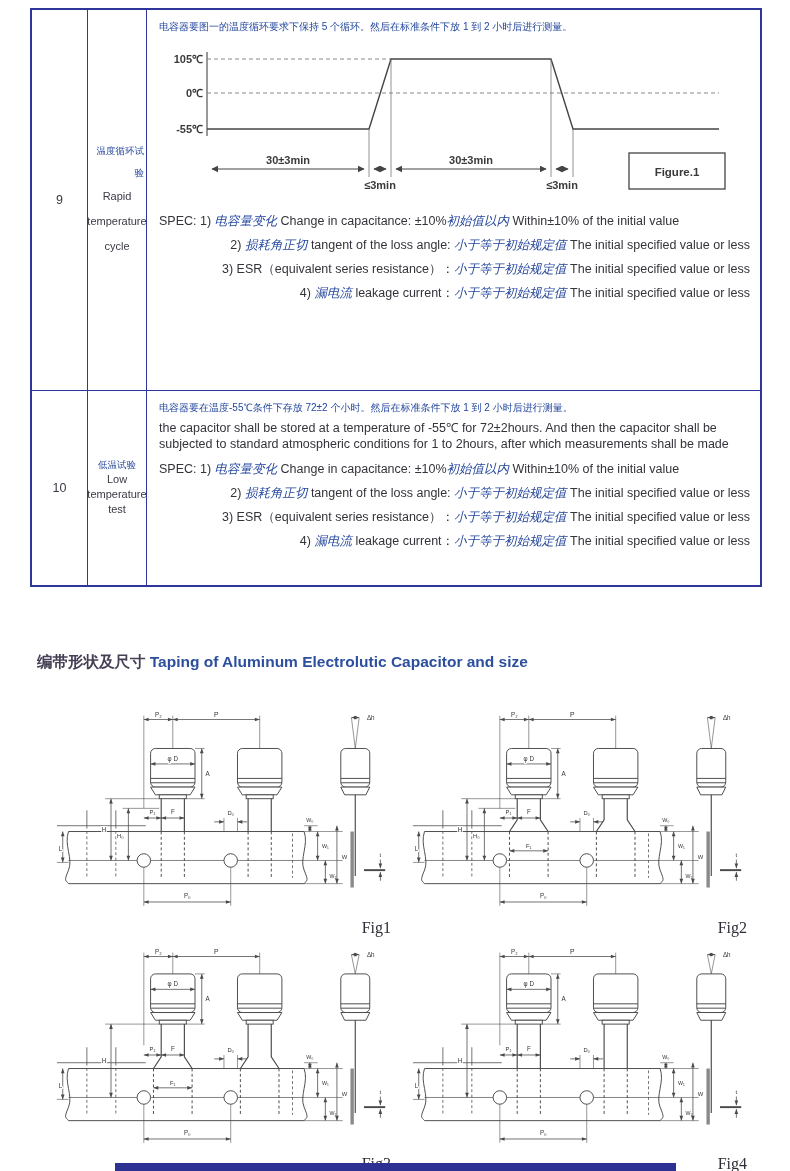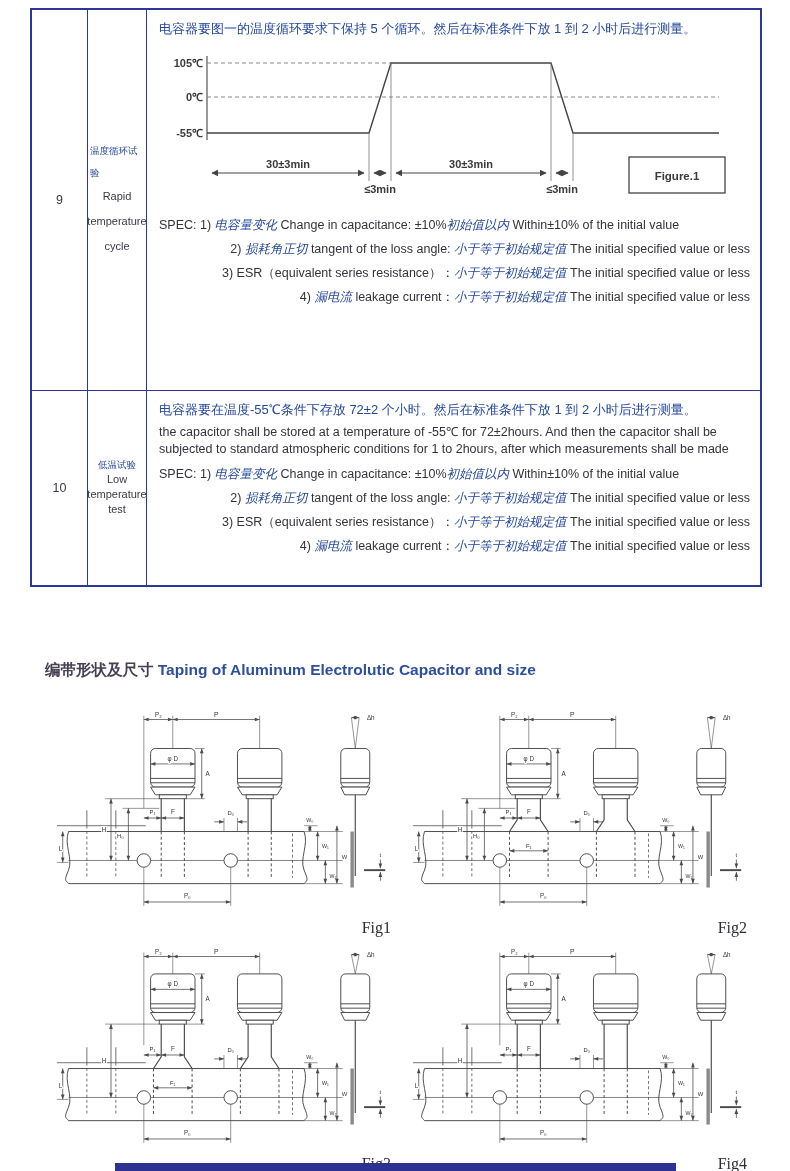--- a/index.html
+++ b/index.html
@@ -11,41 +11,41 @@
   .trow{display:flex;border-bottom:1.5px solid #2f3699;}
   .trow:last-child{border-bottom:none;}
   .row9{height:380px;}
   .row10{height:194px;}
   .cell{box-sizing:border-box;}
   .cell.num{width:56px;flex:0 0 56px;border-right:1.5px solid #2f3699;
             display:flex;align-items:center;justify-content:center;
             font-size:12.5px;color:#3a3a46;}
   .cell.name{width:59px;flex:0 0 59px;border-right:1.5px solid #2f3699;
              display:flex;flex-direction:column;align-items:center;justify-content:center;
-             text-align:left;padding:2px;}
+             text-align:right;padding:2px;}
   .name-zh{font-size:9.5px;color:#24479d;}
   .name-en{font-size:11px;color:#3a3a46;}
   .row9 .name-zh,.row9 .name-en{line-height:2.3;}
   .row10 .name-zh,.row10 .name-en{line-height:1.35;}
   .cell.content{flex:1 1 auto;padding:8px 10px 4px 12px;overflow:hidden;}
-  p.zh{margin:2px 0 4px 0;font-size:13px;color:#24479d;line-height:1.45;}
+  p.zh{margin:2px 0 4px 0;font-size:10px;color:#24479d;line-height:1.45;}
   p.en{margin:3px 0 3px 0;font-size:12.5px;color:#33333b;line-height:1.35;}
   .spec{margin-top:4px;}
   .spec-line{font-size:12.5px;line-height:24px;white-space:nowrap;}
   .spec-line.indent{padding-left:36px;text-align:right;}
   .seg-en{color:#33333b;}
   .seg-zh{color:#24479d;font-style:italic;}
 
   
   svg.cycle{display:block;margin:4px 0 2px 0;}
   svg.cycle text{font-family:"Liberation Sans",sans-serif;font-size:11px;font-weight:700;fill:#3a3a3a;}
   svg.cycle .boxlab{font-size:11.5px;}
 
   
-  .heading{position:absolute;left:33px;top:648px;margin:12px;font-size:15.5px;font-weight:700;}
+  .heading{position:absolute;left:33px;top:648px;margin:4px;font-size:15.5px;font-weight:700;}
   .h-zh{color:#474055;}
   .h-en{color:#2d4f9e;}
   .figs{position:absolute;left:55px;top:706px;width:712px;
         display:grid;grid-template-columns:356px 356px;grid-row-gap:6px;}
   figure.figblock{margin:0;width:336px;}
   .figsvg svg{display:block;width:336px;height:auto;}
   .figsvg text{font-family:"Liberation Sans",sans-serif;fill:#333;}
   figcaption{text-align:right;font-family:"Liberation Serif",serif;font-size:16px;color:#2e2e38;margin-top:8px;}
 
   .next-bar{position:absolute;left:115px;top:1163px;width:561px;height:8px;background:#2c3192;}

